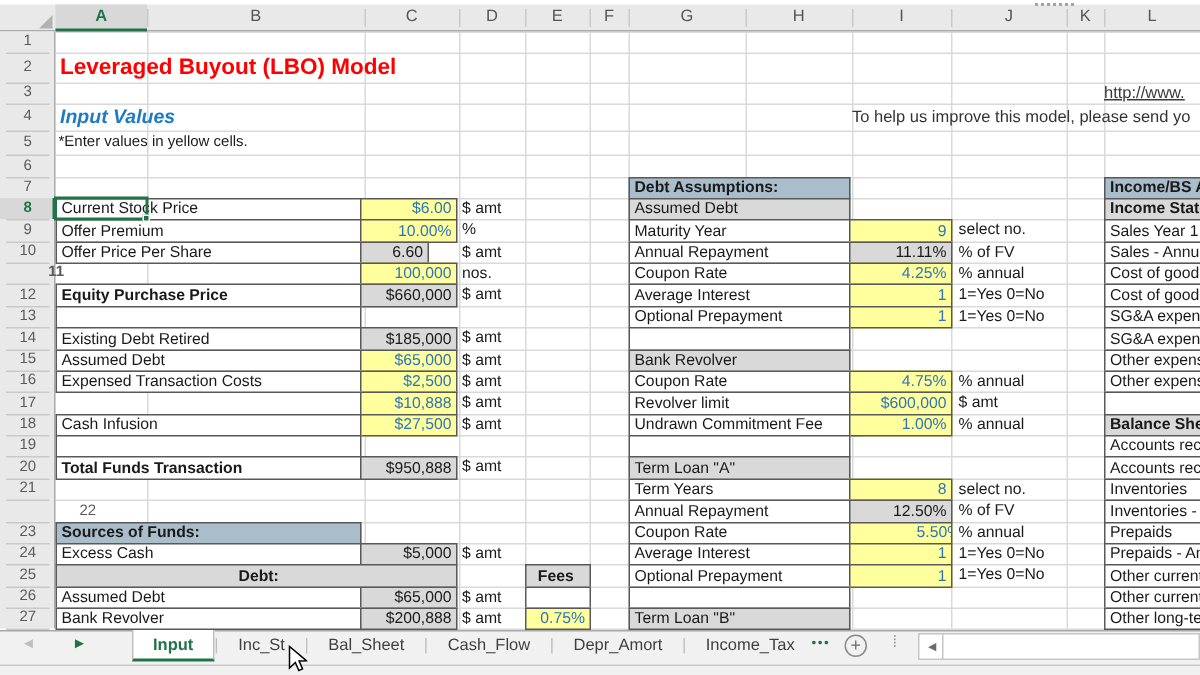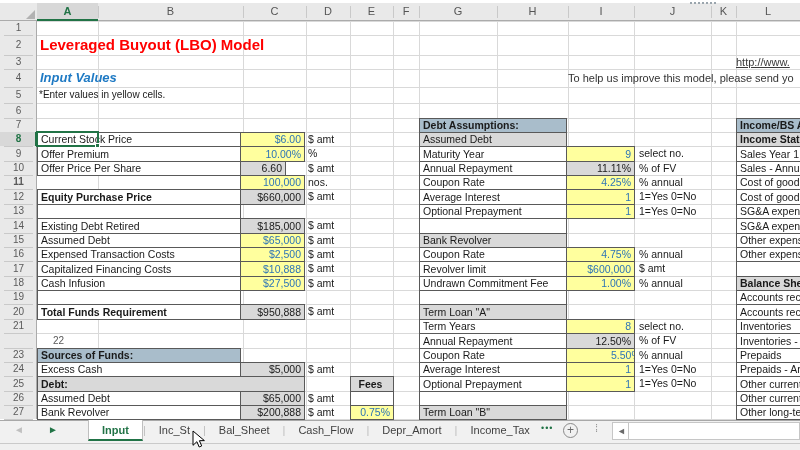--- a/index.html
+++ b/index.html
@@ -104,21 +104,21 @@
     <div class="hdr-sep" style="left: 4px; top: 118px; width: 29px; height: 1px;"></div>
     <div class="rownum" style="left: 0px; top: 118px; line-height: 14px; font-weight: normal; color: rgb(90, 90, 90);">7</div>
     <div class="hdr-sep" style="left: 4px; top: 132px; width: 29px; height: 1px;"></div>
     <div class="abs" style="left: 0px; top: 132px; width: 37px; height: 14px; background: rgb(216, 216, 216); border-right: 2px solid rgb(33, 115, 70);"></div>
     <div class="rownum" style="left: 0px; top: 132px; line-height: 14px; font-weight: bold; color: rgb(33, 115, 70);">8</div>
     <div class="hdr-sep" style="left: 4px; top: 146px; width: 29px; height: 1px;"></div>
     <div class="rownum" style="left: 0px; top: 146px; line-height: 15px; font-weight: normal; color: rgb(90, 90, 90);">9</div>
     <div class="hdr-sep" style="left: 4px; top: 161px; width: 29px; height: 1px;"></div>
     <div class="rownum" style="left: 0px; top: 161px; line-height: 14px; font-weight: normal; color: rgb(90, 90, 90);">10</div>
     <div class="hdr-sep" style="left: 4px; top: 175px; width: 29px; height: 1px;"></div>
-    <div class="rownum" style="left: 0px; top: 175px; line-height: 14px; font-weight: bold; color: rgb(90, 90, 90);">11</div>
+    <div class="rownum" style="left: 0px; top: 175px; line-height: 14px; font-weight: bold; color: rgb(90, 90, 90); padding-left: 19px;">11</div>
     <div class="hdr-sep" style="left: 4px; top: 189px; width: 29px; height: 1px;"></div>
     <div class="rownum" style="left: 0px; top: 189px; line-height: 15px; font-weight: normal; color: rgb(90, 90, 90);">12</div>
     <div class="hdr-sep" style="left: 4px; top: 204px; width: 29px; height: 1px;"></div>
     <div class="rownum" style="left: 0px; top: 204px; line-height: 14px; font-weight: normal; color: rgb(90, 90, 90);">13</div>
     <div class="hdr-sep" style="left: 4px; top: 218px; width: 29px; height: 1px;"></div>
     <div class="rownum" style="left: 0px; top: 218px; line-height: 15px; font-weight: normal; color: rgb(90, 90, 90);">14</div>
     <div class="hdr-sep" style="left: 4px; top: 233px; width: 29px; height: 1px;"></div>
     <div class="rownum" style="left: 0px; top: 233px; line-height: 14px; font-weight: normal; color: rgb(90, 90, 90);">15</div>
     <div class="hdr-sep" style="left: 4px; top: 247px; width: 29px; height: 1px;"></div>
     <div class="rownum" style="left: 0px; top: 247px; line-height: 14px; font-weight: normal; color: rgb(90, 90, 90);">16</div>
@@ -167,36 +167,35 @@
     <div class="cell lab" style="left: 37px; top: 204px; width: 204px; height: 15px; line-height: 13px; background: rgb(255, 255, 255); color: rgb(26, 26, 26); border: 1px solid rgb(89, 89, 89);"></div>
     <div class="cell lab" style="left: 37px; top: 218px; width: 204px; height: 16px; line-height: 14px; background: rgb(255, 255, 255); color: rgb(26, 26, 26); border: 1px solid rgb(89, 89, 89);">Existing Debt Retired</div>
     <div class="cell val" style="left: 240px; top: 218px; width: 65px; height: 16px; line-height: 14px; background: rgb(217, 217, 217); color: rgb(26, 26, 26); border: 1px solid rgb(89, 89, 89);">$185,000</div>
     <div class="unit" style="left: 308px; top: 218px; height: 15px; line-height: 15px;">$ amt</div>
     <div class="cell lab" style="left: 37px; top: 233px; width: 204px; height: 15px; line-height: 13px; background: rgb(255, 255, 255); color: rgb(26, 26, 26); border: 1px solid rgb(89, 89, 89);">Assumed Debt</div>
     <div class="cell val" style="left: 240px; top: 233px; width: 65px; height: 15px; line-height: 13px; background: rgb(255, 255, 158); color: rgb(46, 117, 182); border: 1px solid rgb(89, 89, 89);">$65,000</div>
     <div class="unit" style="left: 308px; top: 233px; height: 14px; line-height: 14px;">$ amt</div>
     <div class="cell lab" style="left: 37px; top: 247px; width: 204px; height: 15px; line-height: 13px; background: rgb(255, 255, 255); color: rgb(26, 26, 26); border: 1px solid rgb(89, 89, 89);">Expensed Transaction Costs</div>
     <div class="cell val" style="left: 240px; top: 247px; width: 65px; height: 15px; line-height: 13px; background: rgb(255, 255, 158); color: rgb(46, 117, 182); border: 1px solid rgb(89, 89, 89);">$2,500</div>
     <div class="unit" style="left: 308px; top: 247px; height: 14px; line-height: 14px;">$ amt</div>
-    <div class="cell lab" style="left: 37px; top: 261px; width: 204px; height: 16px; line-height: 14px; background: rgb(255, 255, 255); color: rgb(26, 26, 26); border: 1px solid rgb(89, 89, 89);">Capitalized Financing Costs</div>
     <div class="cell val" style="left: 240px; top: 261px; width: 65px; height: 16px; line-height: 14px; background: rgb(255, 255, 158); color: rgb(46, 117, 182); border: 1px solid rgb(89, 89, 89);">$10,888</div>
     <div class="unit" style="left: 308px; top: 261px; height: 15px; line-height: 15px;">$ amt</div>
     <div class="cell lab" style="left: 37px; top: 276px; width: 204px; height: 15px; line-height: 13px; background: rgb(255, 255, 255); color: rgb(26, 26, 26); border: 1px solid rgb(89, 89, 89);">Cash Infusion</div>
     <div class="cell val" style="left: 240px; top: 276px; width: 65px; height: 15px; line-height: 13px; background: rgb(255, 255, 158); color: rgb(46, 117, 182); border: 1px solid rgb(89, 89, 89);">$27,500</div>
     <div class="unit" style="left: 308px; top: 276px; height: 14px; line-height: 14px;">$ amt</div>
     <div class="cell lab" style="left: 37px; top: 290px; width: 204px; height: 15px; line-height: 13px; background: rgb(255, 255, 255); color: rgb(26, 26, 26); border: 1px solid rgb(89, 89, 89);"></div>
-    <div class="cell lab bold" style="left: 37px; top: 304px; width: 204px; height: 16px; line-height: 14px; background: rgb(255, 255, 255); color: rgb(26, 26, 26); border: 1px solid rgb(89, 89, 89);">Total Funds Requirement</div>
+    <div class="cell lab bold" style="left: 37px; top: 304px; width: 204px; height: 16px; line-height: 14px; background: rgb(255, 255, 255); color: rgb(26, 26, 26); border: 1px solid rgb(89, 89, 89);">Total Funds Transaction</div>
     <div class="cell val" style="left: 240px; top: 304px; width: 65px; height: 16px; line-height: 14px; background: rgb(217, 217, 217); color: rgb(26, 26, 26); border: 1px solid rgb(89, 89, 89);">$950,888</div>
     <div class="unit" style="left: 308px; top: 304px; height: 15px; line-height: 15px;">$ amt</div>
     <div class="cell lab bold" style="left: 37px; top: 348px; width: 204px; height: 15px; line-height: 13px; background: rgb(169, 189, 203); color: rgb(26, 26, 26); border: 1px solid rgb(89, 89, 89);">Sources of Funds:</div>
     <div class="cell val bold" style="left: 350px; top: 376px; width: 44px; height: 16px; line-height: 14px; background: rgb(217, 217, 217); color: rgb(26, 26, 26); border: 1px solid rgb(89, 89, 89); text-align: center;">Fees</div>
     <div class="cell lab" style="left: 37px; top: 362px; width: 204px; height: 15px; line-height: 13px; background: rgb(255, 255, 255); color: rgb(26, 26, 26); border: 1px solid rgb(89, 89, 89);">Excess Cash</div>
     <div class="cell val" style="left: 240px; top: 362px; width: 65px; height: 15px; line-height: 13px; background: rgb(217, 217, 217); color: rgb(26, 26, 26); border: 1px solid rgb(89, 89, 89);">$5,000</div>
     <div class="unit" style="left: 308px; top: 362px; height: 14px; line-height: 14px;">$ amt</div>
-    <div class="cell lab bold" style="left: 37px; top: 376px; width: 268px; height: 16px; line-height: 14px; background: rgb(217, 217, 217); color: rgb(26, 26, 26); border: 1px solid rgb(89, 89, 89);">Debt:</div>
+    <div class="cell lab bold" style="left: 37px; top: 376px; width: 268px; height: 16px; line-height: 14px; background: rgb(217, 217, 217); color: rgb(26, 26, 26); border: 1px solid rgb(89, 89, 89); text-align: center;">Debt:</div>
     <div class="cell lab" style="left: 37px; top: 391px; width: 204px; height: 15px; line-height: 13px; background: rgb(255, 255, 255); color: rgb(26, 26, 26); border: 1px solid rgb(89, 89, 89);">Assumed Debt</div>
     <div class="cell val" style="left: 240px; top: 391px; width: 65px; height: 15px; line-height: 13px; background: rgb(217, 217, 217); color: rgb(26, 26, 26); border: 1px solid rgb(89, 89, 89);">$65,000</div>
     <div class="unit" style="left: 308px; top: 391px; height: 14px; line-height: 14px;">$ amt</div>
     <div class="cell val" style="left: 350px; top: 391px; width: 44px; height: 15px; line-height: 13px; background: rgb(255, 255, 255); color: rgb(26, 26, 26); border: 1px solid rgb(89, 89, 89);"></div>
     <div class="cell lab" style="left: 37px; top: 405px; width: 204px; height: 15px; line-height: 13px; background: rgb(255, 255, 255); color: rgb(26, 26, 26); border: 1px solid rgb(89, 89, 89);">Bank Revolver</div>
     <div class="cell val" style="left: 240px; top: 405px; width: 65px; height: 15px; line-height: 13px; background: rgb(217, 217, 217); color: rgb(26, 26, 26); border: 1px solid rgb(89, 89, 89);">$200,888</div>
     <div class="unit" style="left: 308px; top: 405px; height: 14px; line-height: 14px;">$ amt</div>
     <div class="cell val" style="left: 350px; top: 405px; width: 44px; height: 15px; line-height: 13px; background: rgb(255, 255, 158); color: rgb(46, 117, 182); border: 1px solid rgb(89, 89, 89);">0.75%</div>
     <div class="cell lab bold" style="left: 419px; top: 118px; width: 148px; height: 15px; line-height: 13px; background: rgb(169, 189, 203); color: rgb(26, 26, 26); border: 1px solid rgb(89, 89, 89);">Debt Assumptions:</div>
     <div class="cell lab" style="left: 419px; top: 132px; width: 148px; height: 15px; line-height: 13px; background: rgb(217, 217, 217); color: rgb(26, 26, 26); border: 1px solid rgb(89, 89, 89);">Assumed Debt</div>

